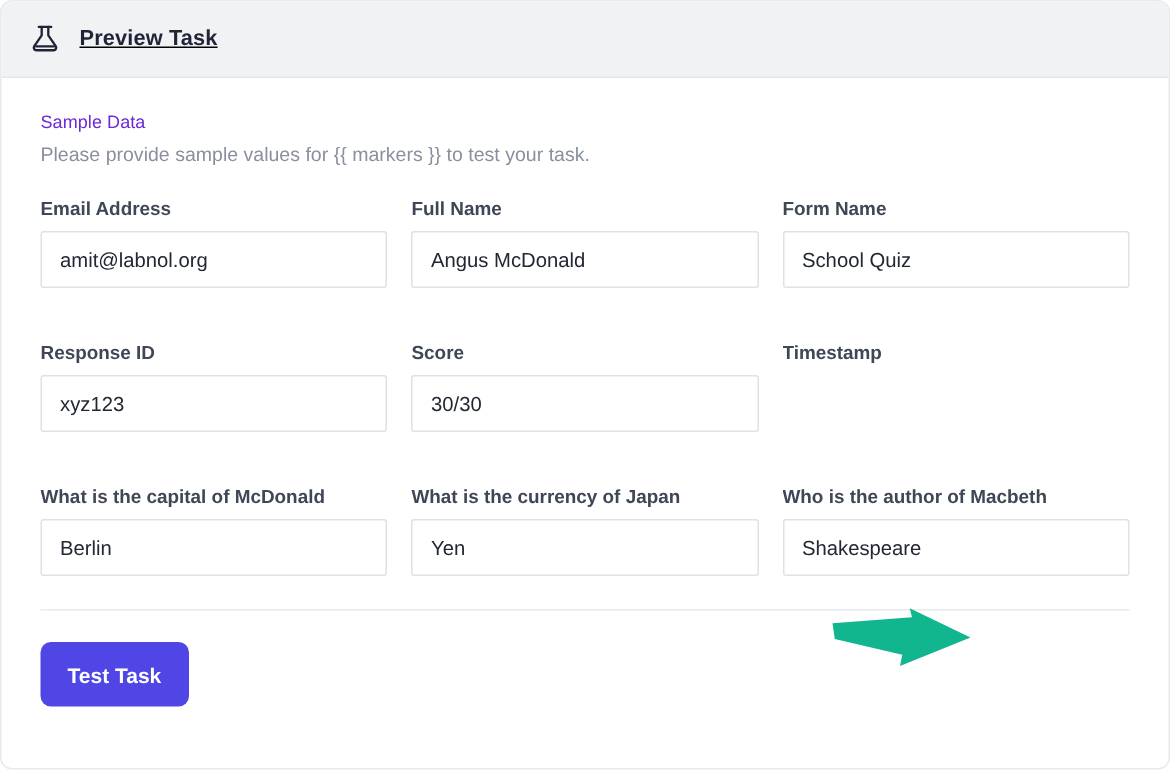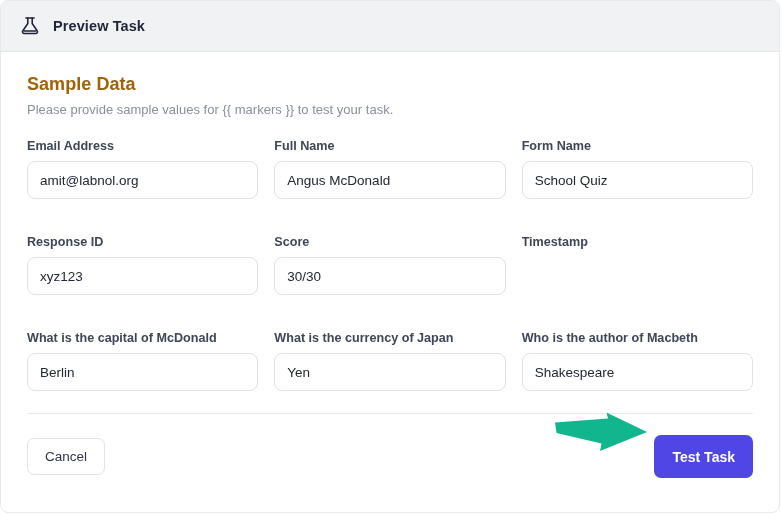--- a/index.html
+++ b/index.html
@@ -28,20 +28,21 @@
 
   
   .titlebar {
     height: 51px;
     box-sizing: border-box;
     background: #f1f2f4;
     border-bottom: 1px solid #e6e7ea;
     display: flex;
     align-items: center;
     padding: 7px 18px;
+    text-decoration: underline;
   }
   .flask-icon {
     width: 22px;
     height: 22px;
     display: block;
     flex: 0 0 auto;
     color: #1f2437;
   }
   .titlebar-text {
     margin-left: 12px;
@@ -49,23 +50,23 @@
     font-weight: 600;
     color: #1f2437;
     letter-spacing: 0.1px;
   }
 
   
   .content {
     padding: 22px 26px 0 26px;
   }
   .section-title {
-    font-size: 18px;
-    font-weight: 700;
-    color: #a16207;
+    font-size: 12px;
+    font-weight: 400;
+    color: #6d28d9;
     margin: 0 0 7px 0;
     letter-spacing: 0.05px;
   }
   .section-sub {
     font-size: 13px;
     color: #8a8f9d;
     margin: 0 0 22px 0;
     letter-spacing: 0.01px;
   }
 
@@ -92,21 +93,21 @@
     display: block;
     box-sizing: border-box;
     width: 100%;
     height: 38px;
     padding: 0 12px;
     font-family: "Liberation Sans", sans-serif;
     font-size: 13.5px;
     color: #222733;
     background: #ffffff;
     border: 1px solid #dfe1e6;
-    border-radius: 8px;
+    border-radius: 2px;
     outline: none;
   }
   .field-input::placeholder { color: #b2b7c2; }
 
   
   .divider {
     height: 1px;
     background: #e9eaee;
     margin: 2px 26px 0 26px;
   }
@@ -216,21 +217,20 @@
         <label class="field-label">Who is the author of Macbeth</label>
         <input class="field-input" type="text" value="Shakespeare" placeholder="Who is the author of Macbeth" style="">
       </div>
 
     </div>
   </div>
 
   <div class="divider"></div>
 
   <div class="footer">
-    <button class="btn-cancel">Cancel</button>
 
     <span class="arrow-wrap">
       <svg viewBox="0 0 96 44" aria-hidden="true">
         <path d="M2 10.5 L55 6.5 L53.5 0.5 L94 20 L47 39 L48.5 31.5 L3.5 21 Z" fill="#11b68f"></path>
       </svg>
     </span>
 
     <button class="btn-primary">Test Task</button>
   </div>
 

